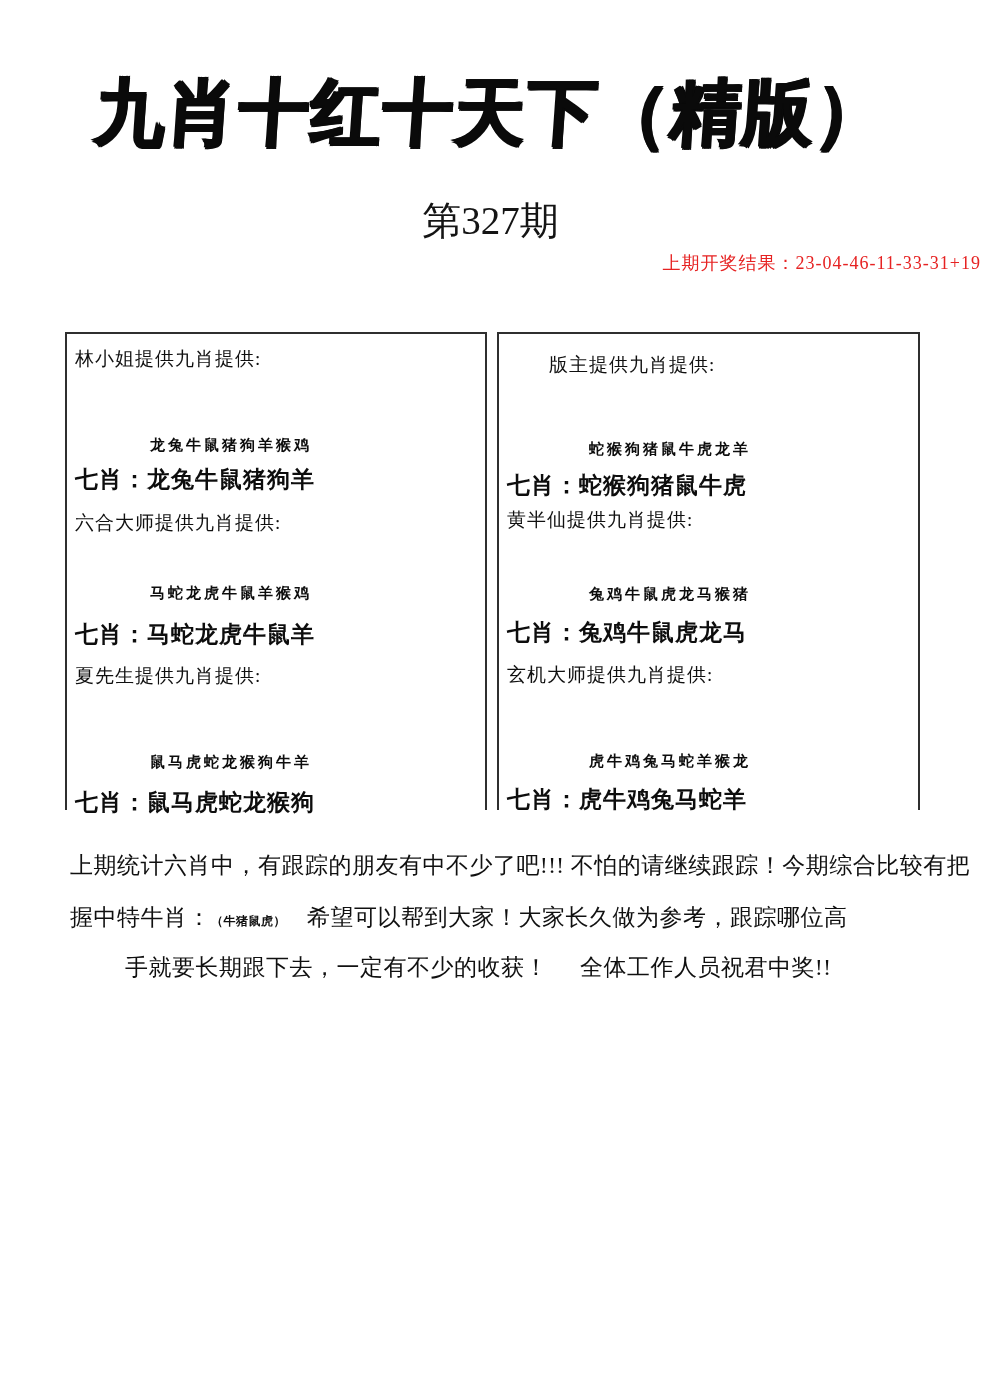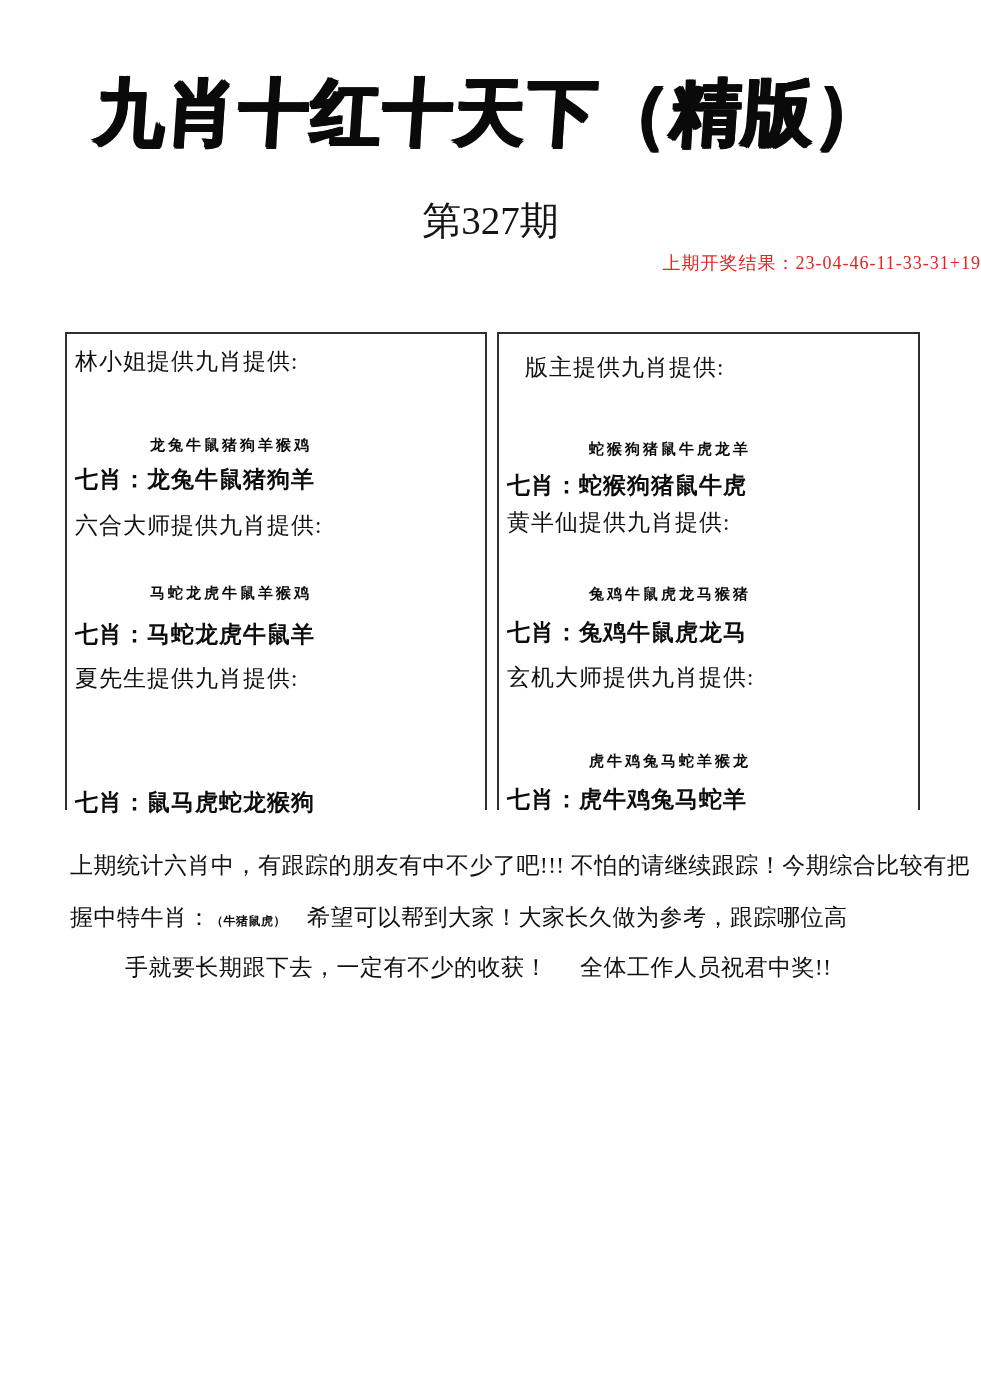--- a/index.html
+++ b/index.html
@@ -22,22 +22,22 @@
     position:absolute;top:251px;left:0;width:100%;text-align:right;
     font-size:18px;color:#e62222;letter-spacing:1px;white-space:nowrap;
   }
   .box{
     position:absolute;top:332px;height:478px;box-sizing:border-box;
     border:2px solid #2f2f2f;border-bottom:none;
   }
   .box-left{left:65px;width:422px;}
   .box-right{left:497px;width:423px;}
   .box .line{position:absolute;left:0;right:0;white-space:nowrap;}
-  .hdr{font-size:23px;color:#101010;padding-left:8px;letter-spacing:1px;}
-  .hdr-indent{padding-left:26px;}
+  .hdr{font-size:19px;color:#101010;padding-left:8px;letter-spacing:1px;}
+  .hdr-indent{padding-left:50px;}
   .nine{font-size:15px;font-weight:bold;letter-spacing:3px;color:#0d0d0d;}
   .nine-l{padding-left:83px;}
   .nine-r{padding-left:90px;}
   .seven{font-size:23px;font-weight:bold;letter-spacing:1px;padding-left:8px;color:#0d0d0d;}
   .footer-line{
     position:absolute;left:70px;width:850px;font-size:23px;color:#101010;
     letter-spacing:0.5px;white-space:nowrap;
   }
   .f1{top:850px;}
   .f2{top:902px;}
@@ -60,20 +60,21 @@
   <div class="box box-left">
     <div class="line hdr" style="top:12px">林小姐提供九肖提供:</div>
     <div class="line nine nine-l" style="top:102px">龙兔牛鼠猪狗羊猴鸡</div>
     <div class="line seven" style="top:130px">七肖：龙兔牛鼠猪狗羊</div>
 
     <div class="line hdr" style="top:176px">六合大师提供九肖提供:</div>
     <div class="line nine nine-l" style="top:250px">马蛇龙虎牛鼠羊猴鸡</div>
     <div class="line seven" style="top:285px">七肖：马蛇龙虎牛鼠羊</div>
 
     <div class="line hdr" style="top:329px">夏先生提供九肖提供:</div>
+    <div class="line nine nine-l" style="top:419px">鼠马虎蛇龙猴狗牛羊</div>
     <div class="line seven" style="top:453px">七肖：鼠马虎蛇龙猴狗</div>
   </div>
 
   <div class="box box-right">
     <div class="line hdr hdr-indent" style="top:18px">版主提供九肖提供:</div>
     <div class="line nine nine-r" style="top:106px">蛇猴狗猪鼠牛虎龙羊</div>
     <div class="line seven" style="top:136px">七肖：蛇猴狗猪鼠牛虎</div>
 
     <div class="line hdr" style="top:173px">黄半仙提供九肖提供:</div>
     <div class="line nine nine-r" style="top:251px">兔鸡牛鼠虎龙马猴猪</div>

